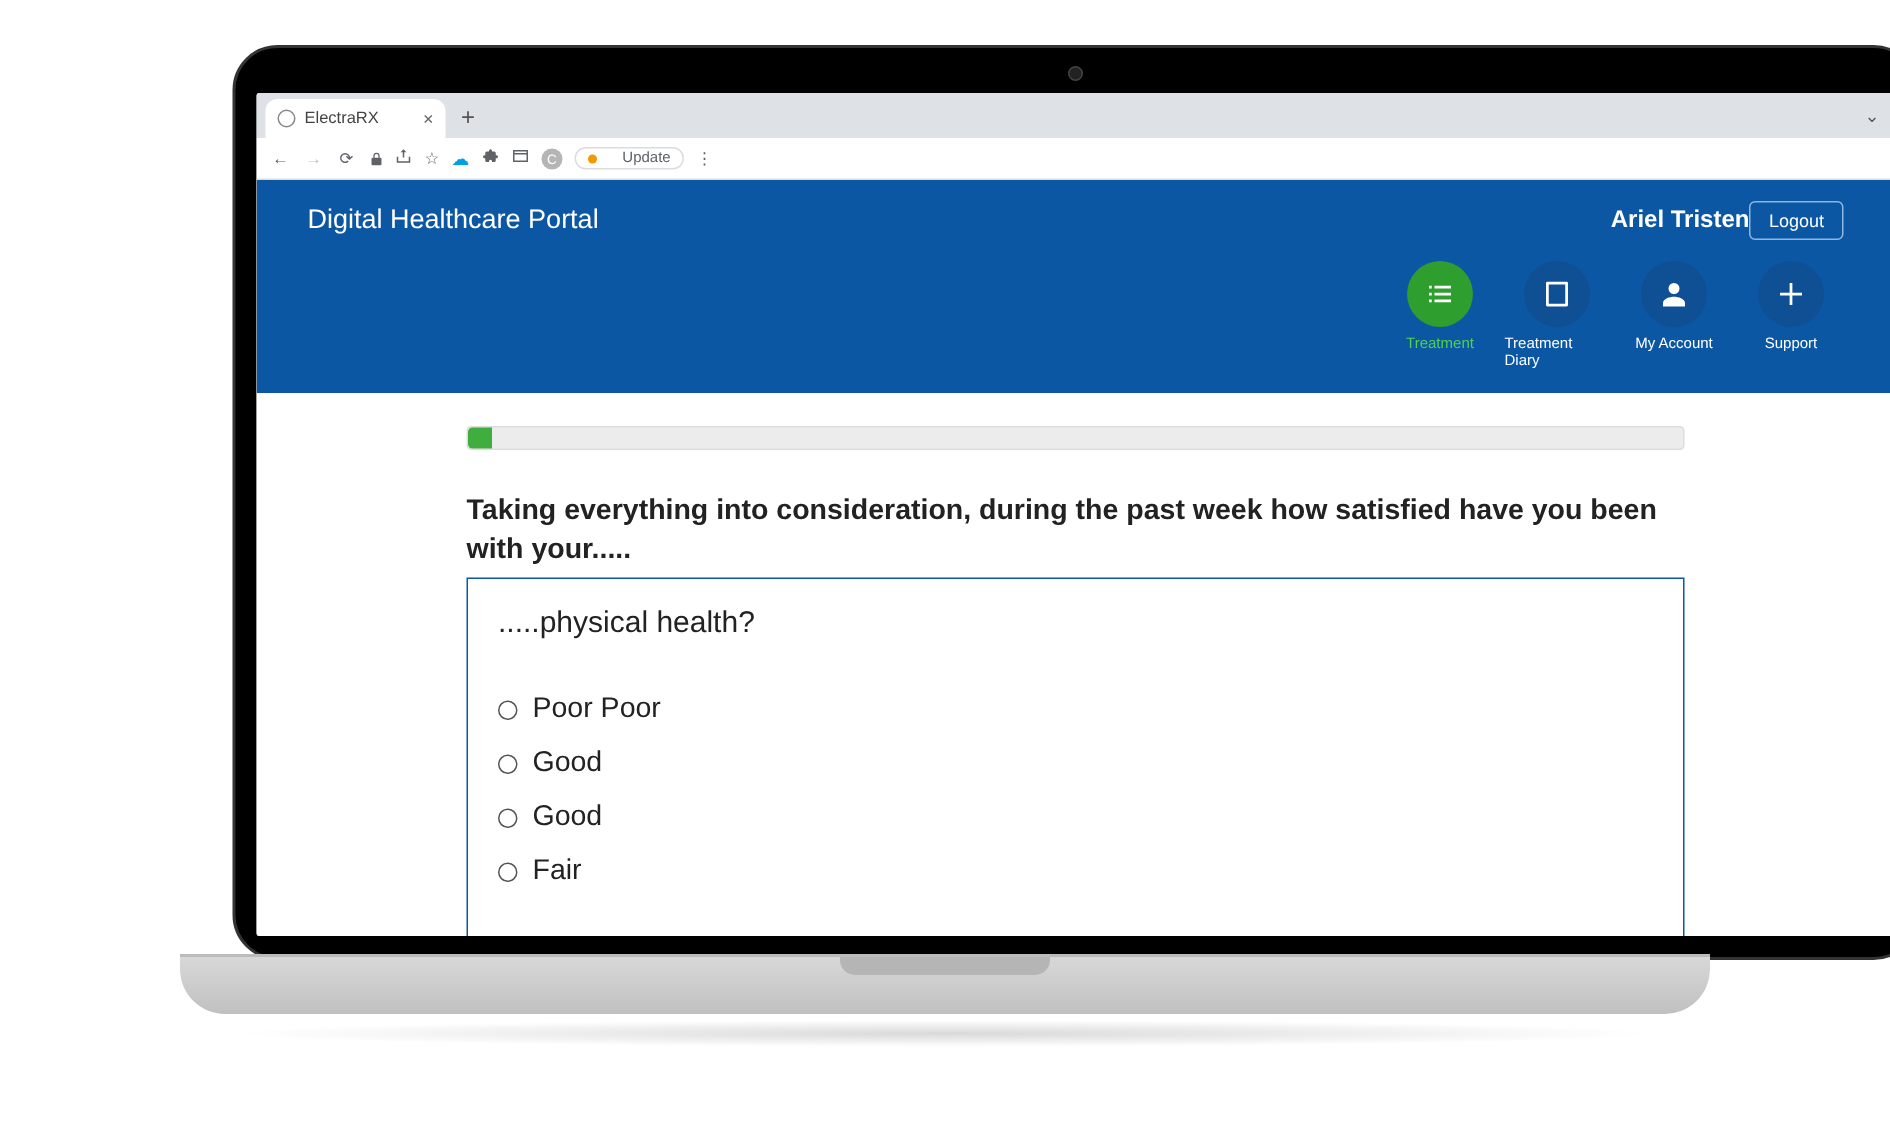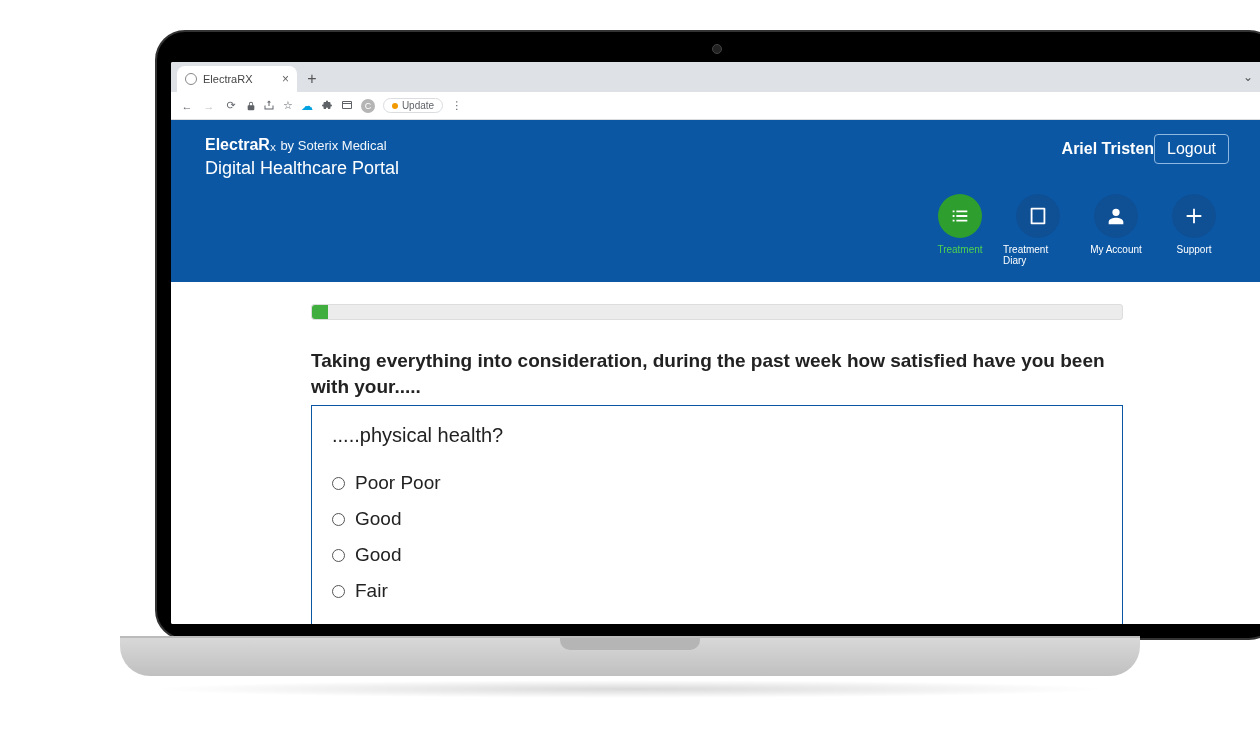--- a/index.html
+++ b/index.html
@@ -59,39 +59,39 @@
   }
   .nav-arrow { width: 16px; text-align: center; cursor: pointer; }
   .lock-icon { width: 12px; display:flex; align-items:center; justify-content:center; }
   .lock-icon svg { width:10px; height:10px; fill:#5f6368; }
   .url { flex: 1; }
   .addr-icons { display:flex; align-items:center; gap:8px; }
   .addr-icons span { cursor: pointer; }
   .cloud-icon { color:#00a1e0; font-size:12px;}
   .puzzle-icon svg, .window-icon svg, .share-icon svg { width:12px; height:12px; fill:#5f6368;}
   .profile-dot { width:14px; height:14px; border-radius:50%; background:#b5b5b5; color:#fff; font-size:9px; display:inline-flex; align-items:center; justify-content:center; }
-  .update-btn { border:1px solid #dadce0; border-radius:12px; padding:1px 8px; font-size:10px; color:#5f6368; display:flex; align-items:center; gap:4px;}
+  .update-btn { border:1px solid #dadce0; border-radius:12px; padding:1px 8px; font-size:10px; color:#5f6368; display:flex; align-items:center; gap:17px;}
   .update-btn .dot { width:6px;height:6px;border-radius:50%;background:#f29900;}
   .kebab { color:#5f6368; letter-spacing:1px; }
 
   
   .app { height: calc(100% - 58px); overflow-y: hidden; background:#fff; }
   .header-top {
     background: #0b57a4; color:#fff; padding: 14px 34px 4px;
     display:flex; align-items:flex-start; justify-content:space-between;
   }
   .brand-block { line-height:1.35;}
   .brand-line1 { font-size: 16px; }
   .brand-line1 b { font-weight:bold; }
   .brand-line1 sub{ font-size:9px; vertical-align: baseline; position:relative; bottom:-1px;}
   .brand-by { font-size: 13px; font-weight:300; opacity:.95;}
   .brand-sub { font-size: 18px; font-weight:300; }
   .user-block{ display:flex; align-items:center; }
   .user-name{ font-weight:bold; font-size:16px;}
-  .logout-btn{ border:1px solid #8fb8e0; background:transparent; color:#fff; padding:5px 12px; border-radius:4px; font-size:16px;}
+  .logout-btn{ border:1px solid #8fb8e0; background:transparent; color:#fff; padding:5px 12px; border-radius:4px; font-size:12px;}
 
   .header-nav{
     background:#0b57a4; display:flex; justify-content:flex-end; gap:8px;
     padding: 10px 34px 16px;
   }
   .nav-item{ display:flex; flex-direction:column; align-items:center; gap:6px; cursor:pointer; width:70px;}
   .nav-circle{ width:44px; height:44px; border-radius:50%; background:#0f4f94; display:flex; align-items:center; justify-content:center;}
   .nav-circle.active{ background:#2e9e2e; }
   .nav-circle svg{ width:22px; height:22px; fill:#fff;}
   .nav-label{ font-size:10px; color:#fff;}
@@ -99,21 +99,21 @@
 
   
   .content{ padding: 22px 140px 0;}
   .progress{
     width:100%; height:16px; background:#ececec; border-radius:3px; border:1px solid #ddd;
     position:relative; margin-bottom:28px;
   }
   .progress-fill{ position:absolute; left:0; top:0; bottom:0; width:2%; background:#3fae3f; border-radius:3px 0 0 3px;}
   .prompt{ font-size:19px; font-weight:bold; color:#222; line-height:1.35; margin-bottom:6px;}
   .question-box{ border:1px solid #0b57a4; padding:18px 20px 24px;}
-  .question-title{ font-size:20px; color:#222; margin-bottom:18px;}
+  .question-title{ font-size:20px; color:#222; margin-bottom:28px;}
   .opt{ display:flex; align-items:center; gap:10px; font-size:19px; color:#222; padding:7px 0;}
   .radio{ width:13px; height:13px; border:1px solid #555; border-radius:50%; display:inline-block;}
 </style>
 </head>
 <body>
 
 <div class="laptop-wrap">
   <div class="laptop-bezel">
     <div class="camera-dot"></div>
     <div class="screen">
@@ -160,24 +160,20 @@
             <span class="dot"></span>
             <span>Update</span>
           </span>
           <span class="kebab">⋮</span>
         </div>
       </div>
 
       <div class="app">
         <div class="header-top">
           <div class="brand-block">
-            <div class="brand-line1">
-              <b>ElectraR</b><sub>X</sub>
-              <span class="brand-by">by Soterix Medical</span>
-            </div>
             <div class="brand-sub">Digital Healthcare Portal</div>
           </div>
           <div class="user-block">
             <span class="user-name">Ariel Tristen</span>
             <button class="logout-btn">Logout</button>
           </div>
         </div>
 
         <div class="header-nav">
           <div class="nav-item active">

